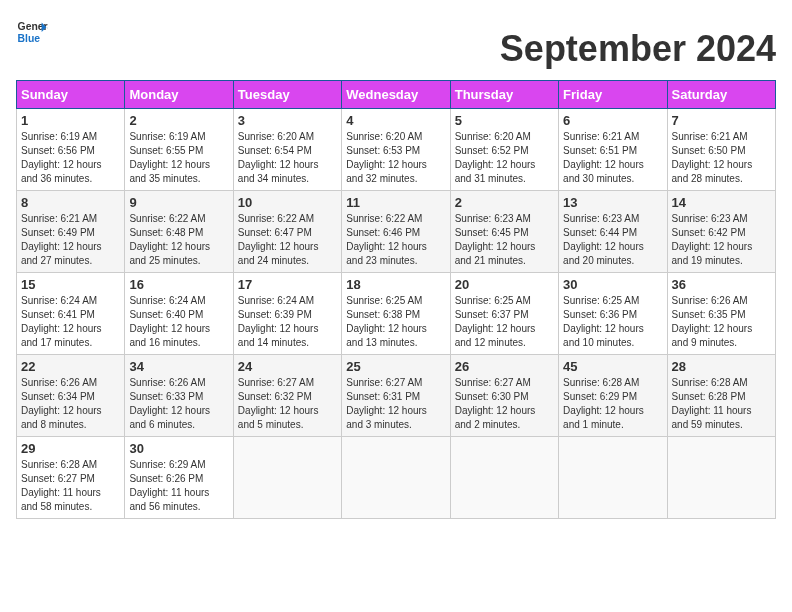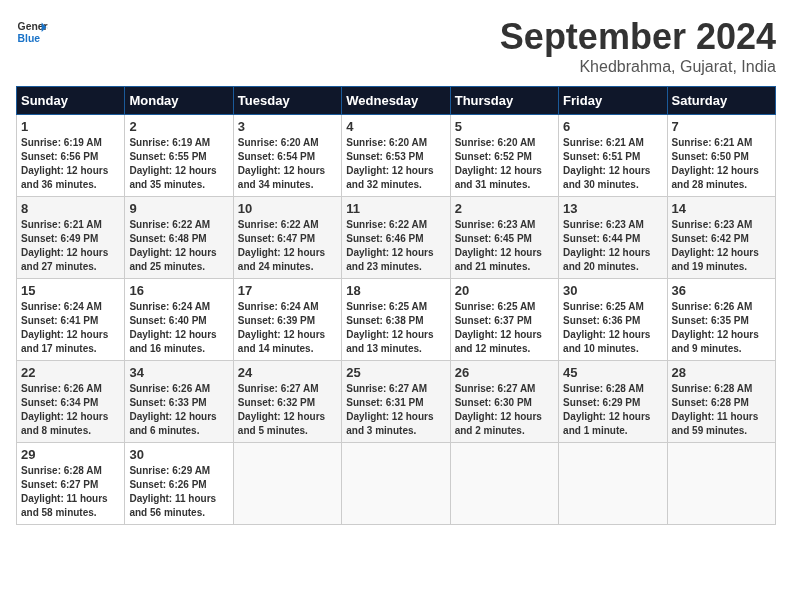--- a/index.html
+++ b/index.html
@@ -25,32 +25,33 @@
       width: 32px;
       height: 32px;
     }
     .title-section {
       text-align: right;
     }
     .month-title {
       font-size: 36px;
       font-weight: bold;
       color: #333;
+      margin-top: 12px;
     }
     .location-subtitle {
       font-size: 16px;
       color: #555;
     }
     table {
       width: 100%;
       border-collapse: collapse;
       font-size: 11px;
     }
     thead tr th {
-      background-color: #0f172a;
+      background-color: #d946ef;
       color: #fff;
       padding: 6px 4px;
       text-align: left;
       font-size: 13px;
       font-weight: bold;
       border: 1px solid #1a5a9a;
     }
     tbody tr td {
       vertical-align: top;
       padding: 4px 4px;
@@ -66,40 +67,38 @@
       font-size: 13px;
       font-weight: bold;
       color: #333;
       display: block;
       margin-bottom: 2px;
     }
     .day-detail {
       font-size: 10px;
       color: #333;
       line-height: 1.4;
-      font-weight: bold;
     }
     .empty-cell {
       background: #f9f9f9 !important;
     }
   </style>
 </head>
 <body>
 
 <div class="header-section">
   <div class="logo">
     <svg class="logo-icon" viewBox="0 0 40 40">
       <text x="2" y="18" font-size="13" font-weight="bold" fill="#333" font-family="Arial">General</text>
       <text x="2" y="32" font-size="13" font-weight="bold" fill="#1a73c8" font-family="Arial">Blue</text>
       <polygon points="32,8 38,14 32,20" fill="#1a73c8"></polygon>
     </svg>
   </div>
   <div class="title-section">
     <div class="month-title">September 2024</div>
-    <div class="location-subtitle">Khedbrahma, Gujarat, India</div>
   </div>
 </div>
 
 <table>
   <thead>
     <tr>
       <th>Sunday</th>
       <th>Monday</th>
       <th>Tuesday</th>
       <th>Wednesday</th>

